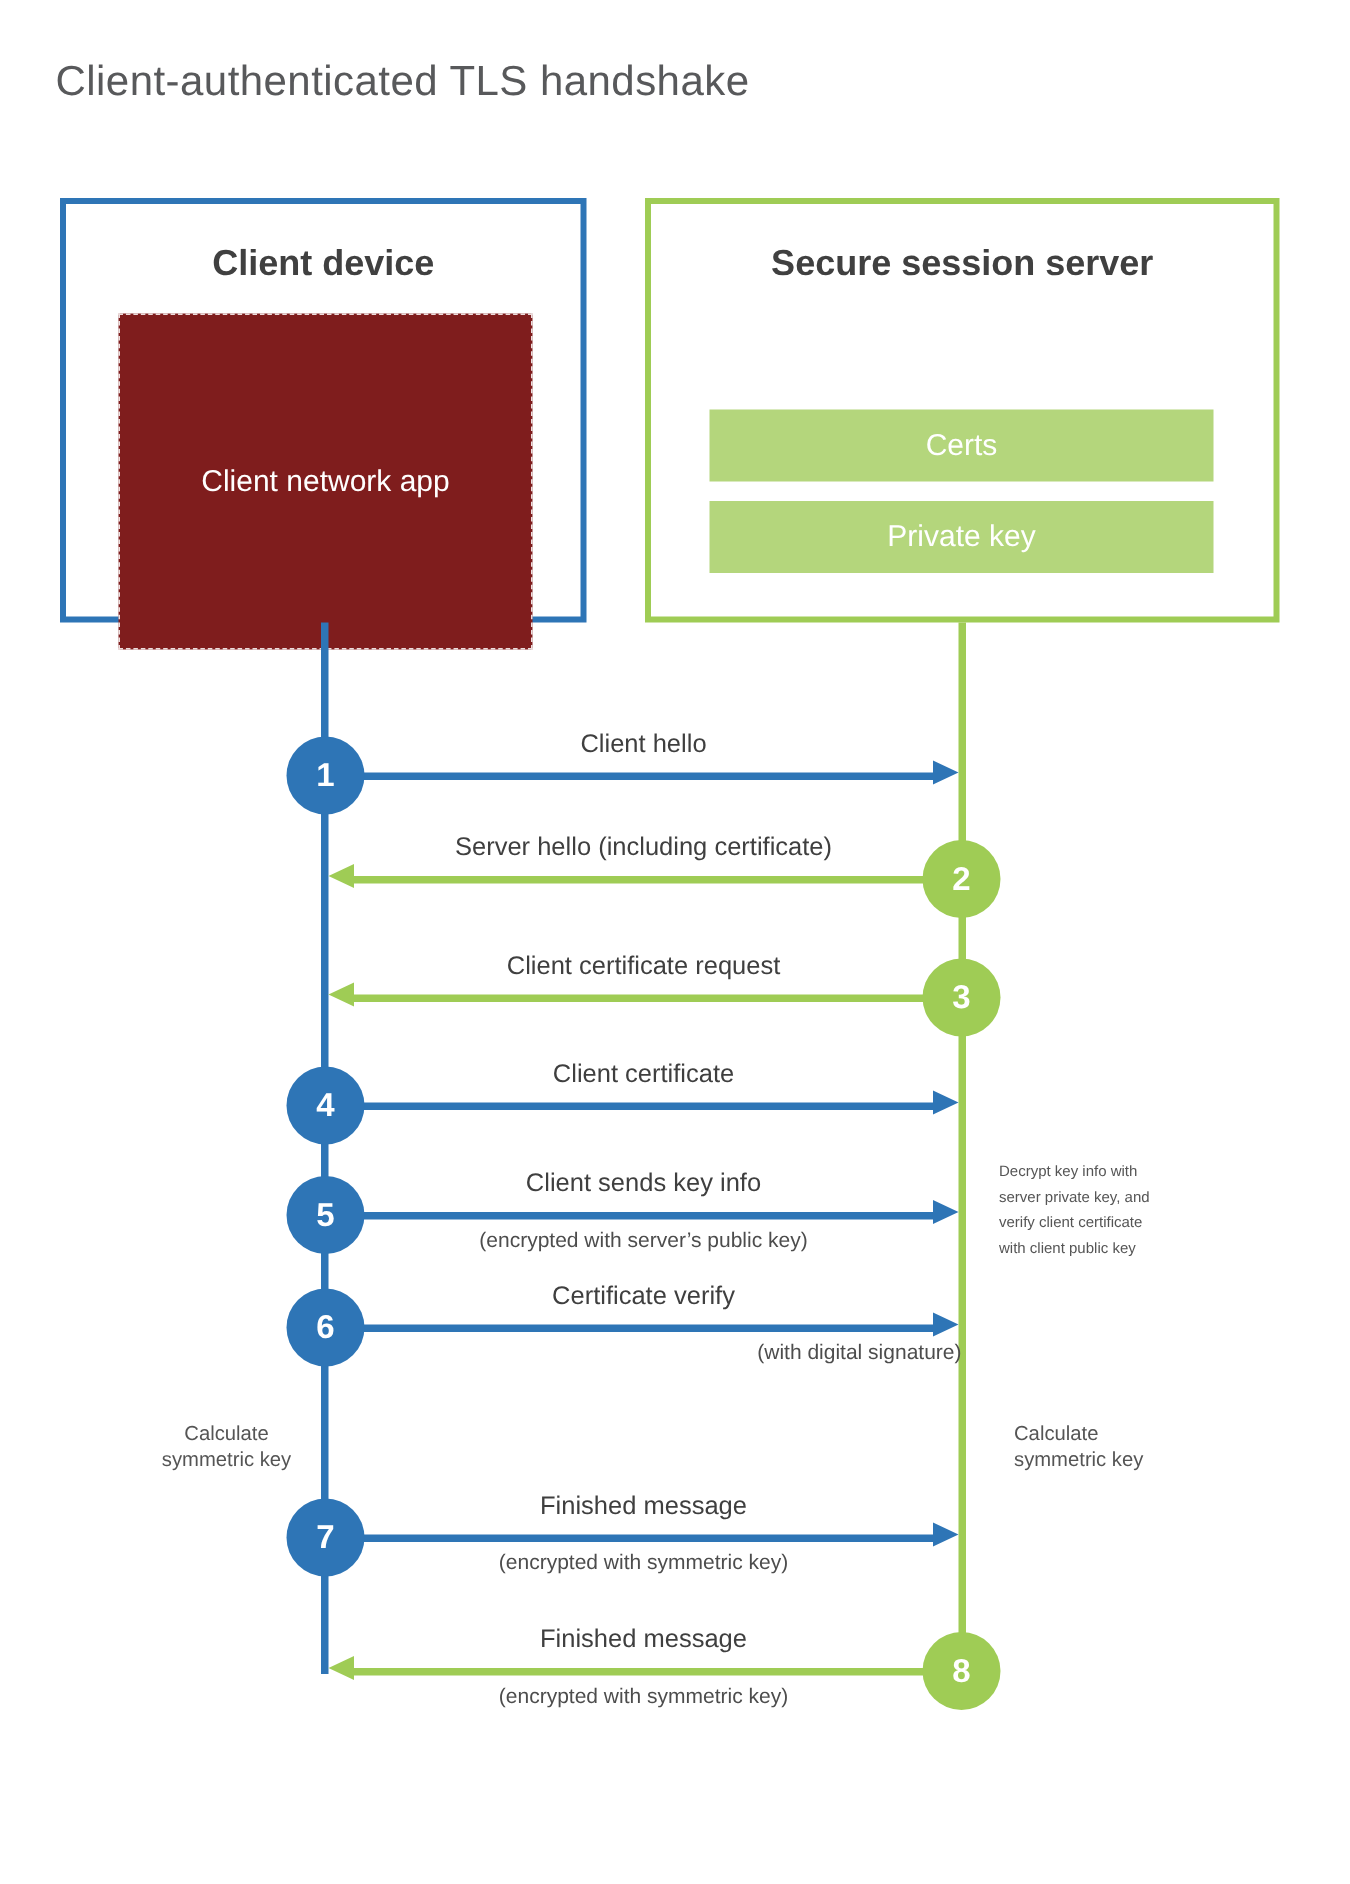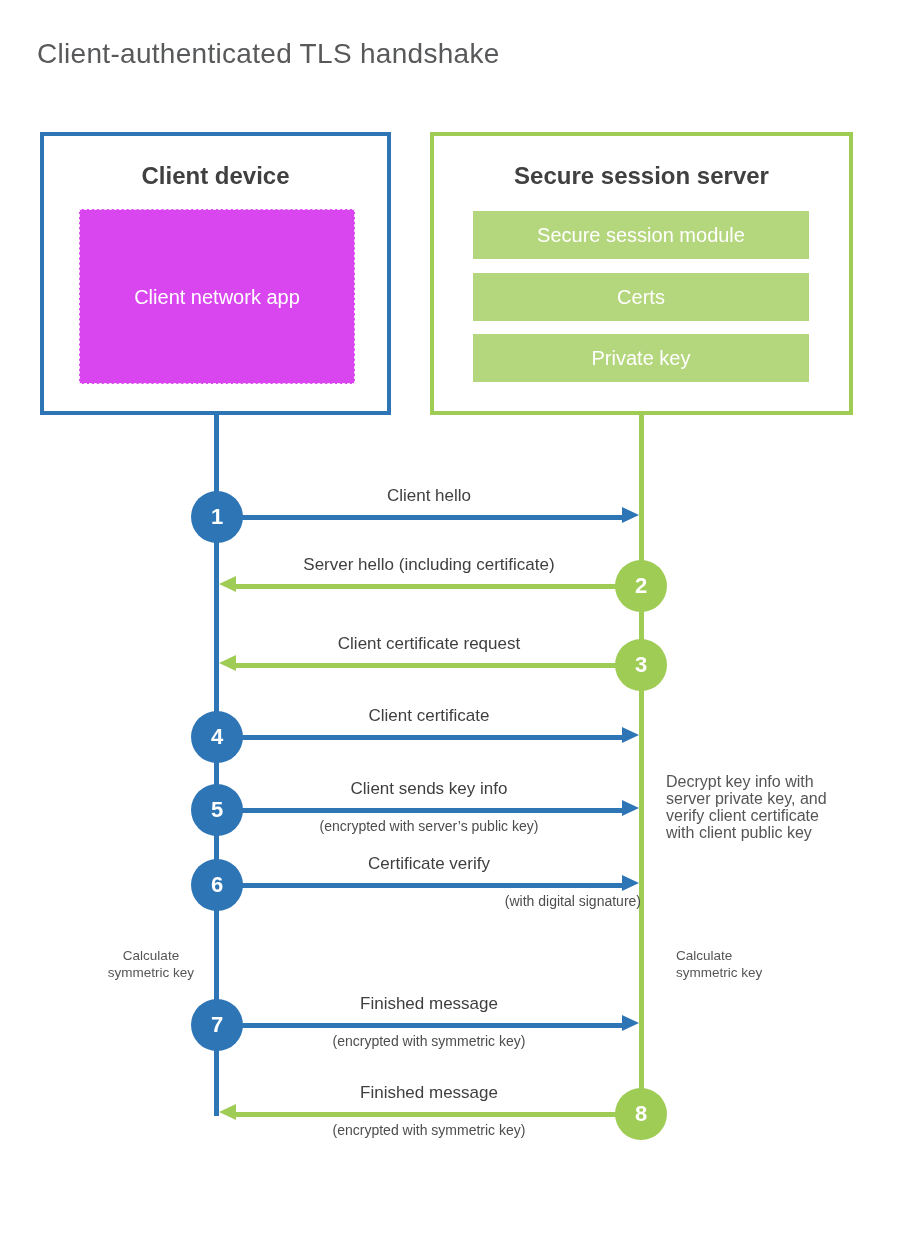--- a/index.html
+++ b/index.html
@@ -10,22 +10,22 @@
   .page-title {
     position:absolute; left:37px; top:28px;
     font-size:28px; font-weight:300; color:#58595b; letter-spacing:0.3px;
   }
   
   .entity-box { position:absolute; top:122px; height:283px; background:#fff; box-sizing:border-box; border:4px solid; }
   .client-box { left:40px; width:351px; border-color:#2e75b6; }
   .server-box { left:430px; width:423px; border-color:#9fcc55; }
   .entity-title { position:absolute; top:26px; left:0; right:0; text-align:center;
     font-size:24px; font-weight:bold; color:#404040; }
-  .app-box { position:absolute; left:79px; top:199px; width:276px; height:175px;
-    background:#d946ef; border:1px dashed rgba(255,255,255,0.85); box-sizing:border-box;
+  .app-box { position:absolute; left:79px; top:199px; width:276px; height:224px;
+    background:#7f1d1d; border:1px dashed rgba(255,255,255,0.85); box-sizing:border-box;
     display:flex; align-items:center; justify-content:center; }
   .app-text { width:180px; text-align:center; color:#ffffff; font-size:20px; line-height:28px; }
   .module-bar { position:absolute; left:473px; width:336px; height:48px; background:#b4d67c;
     color:#ffffff; font-size:20px; display:flex; align-items:center; justify-content:center; }
   
   .lifeline { position:absolute; width:5px; z-index:1; }
   .lifeline.blue  { left:214px; top:405px; height:701px; background:#2e75b6; }
   .lifeline.green { left:639px; top:405px; height:699px; background:#9fcc55; }
   
   .step-circle { position:absolute; width:52px; height:52px; border-radius:50%;
@@ -39,21 +39,21 @@
   .arrow-head { position:absolute; width:0; height:0; z-index:2;
     border-top:8px solid transparent; border-bottom:8px solid transparent; }
   .arrow-head.right { border-left:17px solid #2e75b6; }
   .arrow-head.left  { border-right:17px solid #9fcc55; }
   .msg-label { position:absolute; left:217px; width:424px; text-align:center;
     font-size:17px; color:#3f3f3f; z-index:4; }
   .msg-sub { position:absolute; left:217px; width:424px; text-align:center;
     font-size:14px; color:#4d4d4d; z-index:4; }
   
   .note { position:absolute; left:666px; top:763px; width:175px;
-    font-size:16px; line-height:17px; color:#555555; }
+    font-size:10px; line-height:17px; color:#555555; }
   .calc-note { position:absolute; top:937px; font-size:13.5px; line-height:17px; color:#555555; }
   .calc-left  { left:95px;  width:112px; text-align:center; }
   .calc-right { left:676px; width:110px; text-align:left; }
 </style>
 </head>
 <body>
 
 <div class="canvas">
 
   <div class="page-title">Client-authenticated TLS handshake</div>
@@ -61,21 +61,20 @@
   <div class="entity-box client-box">
     <div class="entity-title">Client device</div>
   </div>
   <div class="app-box">
     <div class="app-text">Client network app</div>
   </div>
 
   <div class="entity-box server-box">
     <div class="entity-title">Secure session server</div>
   </div>
-  <div class="module-bar" style="top:201px">Secure session module</div>
   <div class="module-bar" style="top:324px">Private key</div>
   <div class="module-bar" style="top:263px">Certs</div>
 
   <div class="lifeline blue"></div>
   <div class="lifeline green"></div>
 
   <div id="steps">
       <div class="step-circle blue" style="left: 191px; top: 481px;">1</div>
       <div class="arrow-line blue" style="top: 505px; left: 217px; width: 405px;"></div>
       <div class="arrow-head right" style="top: 497px; left: 622px;"></div>

